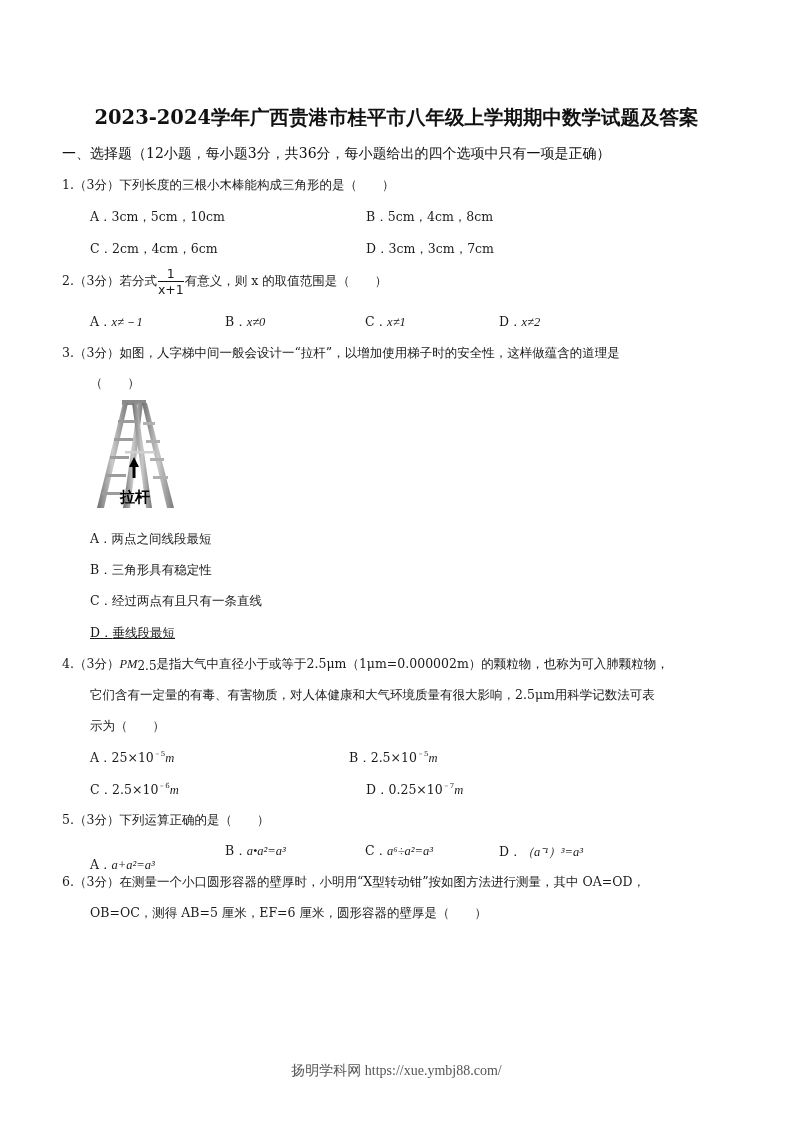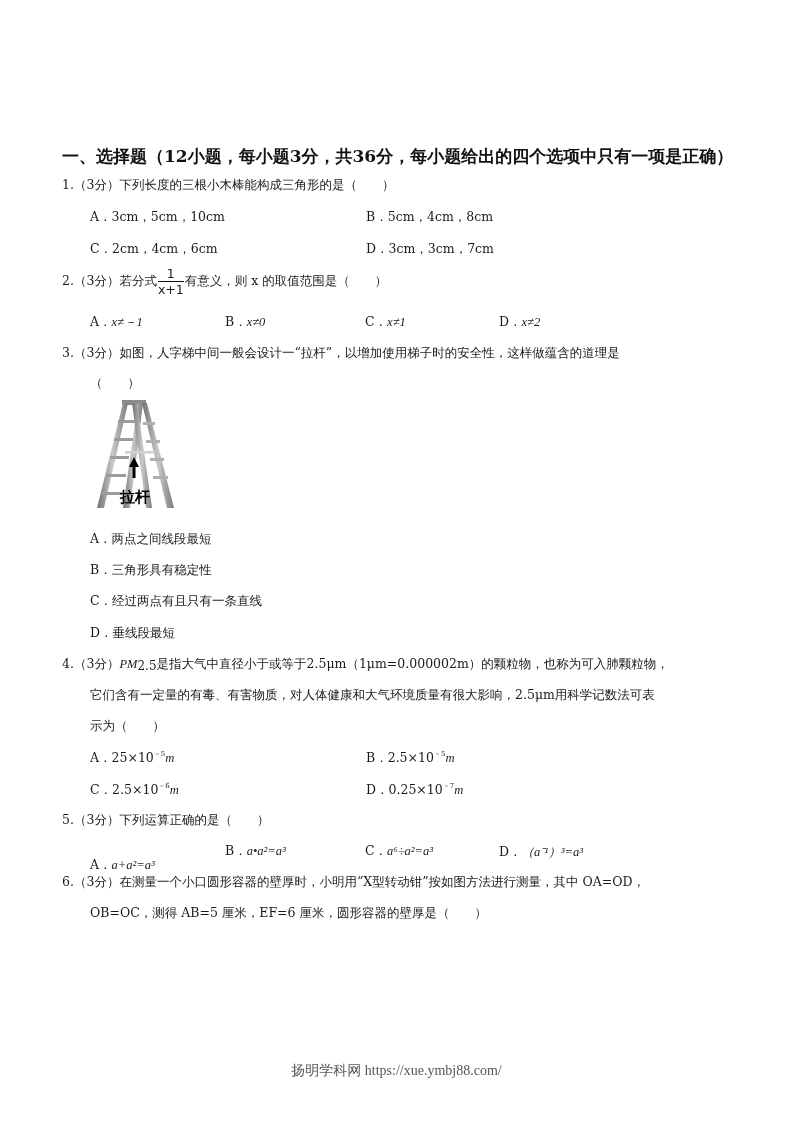--- a/index.html
+++ b/index.html
@@ -7,21 +7,21 @@
       width: 793px; height: 1122px; position: relative; overflow: hidden;
       font-family: "DejaVu Serif", "Liberation Serif", serif;
       color: #1a1a1a;
     }
     .page { position: absolute; left: 0; top: 0; width: 793px; height: 1122px; }
     .title {
       position: absolute; left: 0; width: 793px; top: 104px; text-align: center;
       font-size: 19.5px; font-weight: bold; letter-spacing: 0px; color: #111;
     }
     .section {
-      position: absolute; left: 62px; top: 145px; font-size: 17px; font-weight: bold; color: #111;
+      position: absolute; left: 62px; top: 145px; font-size: 14px; font-weight: normal; color: #111;
     }
     .line { position: absolute; font-size: 12.5px; white-space: nowrap; color: #1a1a1a; }
     .opt { position: absolute; font-size: 12.5px; white-space: nowrap; color: #1a1a1a; }
     i.m { font-style: italic; font-family: "Liberation Serif", serif; }
     sup { font-size: 7px; vertical-align: 6px; }
     sub { font-size: 12px; vertical-align: -2px; }
     .frac {
       display: inline-block; vertical-align: middle; text-align: center;
       font-family: "DejaVu Sans", sans-serif; font-size: 12.5px; margin: 0 1px;
     }
@@ -31,20 +31,21 @@
     .footer {
       position: absolute; left: 0; width: 793px; top: 1062px; text-align: center;
       font-family: Liberation Serif, serif; font-size: 14px; color: #555;
     }
   </style>
 </head>
 <body>
 
 <div class="page">
 
+  <div class="title">2023-2024学年广西贵港市桂平市八年级上学期期中数学试题及答案</div>
   <div class="section">一、选择题（12小题，每小题3分，共36分，每小题给出的四个选项中只有一项是正确）</div>
 
   <div class="line" style="left:62px; top:177px;">
     <span>1.</span><span>（3分）</span><span>下列长度的三根小木棒能构成三角形的是（　　）</span>
   </div>
   <div class="opt" style="left:90px; top:209px;">
     <span>A．</span><span>3cm，5cm，10cm</span>
   </div>
   <div class="opt" style="left:366px; top:209px;">
     <span>B．</span><span>5cm，4cm，8cm</span>
@@ -117,34 +118,34 @@
 
   <div class="opt" style="left:90px; top:531px;">
     <span>A．</span><span>两点之间线段最短</span>
   </div>
   <div class="opt" style="left:90px; top:562px;">
     <span>B．</span><span>三角形具有稳定性</span>
   </div>
   <div class="opt" style="left:90px; top:593px;">
     <span>C．</span><span>经过两点有且只有一条直线</span>
   </div>
-  <div class="opt" style="left:90px; top:625px;">
+  <div class="opt" style="left:90px; top:625px;text-decoration:underline;">
     <span>D．</span><span>垂线段最短</span>
   </div>
 
   <div class="line" style="left:62px; top:656px;">
     <span>4.</span><span>（3分）</span><i class="m">PM</i><sub>2.5</sub><span>是指大气中直径小于或等于2.5μm（1μm=0.000002m）的颗粒物，也称为可入肺颗粒物，</span>
   </div>
   <div class="line" style="left:90px; top:687px;">它们含有一定量的有毒、有害物质，对人体健康和大气环境质量有很大影响，2.5μm用科学记数法可表</div>
   <div class="line" style="left:90px; top:718px;">示为（　　）</div>
 
   <div class="opt" style="left:90px; top:749px;">
     <span>A．</span><span>25×10</span><sup>－5</sup><i class="m">m</i>
   </div>
-  <div class="opt" style="left:366px; top:749px;">
+  <div class="opt" style="left:349px; top:749px;">
     <span>B．</span><span>2.5×10</span><sup>－5</sup><i class="m">m</i>
   </div>
   <div class="opt" style="left:90px; top:781px;text-align:right;">
     <span>C．</span><span>2.5×10</span><sup>－6</sup><i class="m">m</i>
   </div>
   <div class="opt" style="left:366px; top:781px;">
     <span>D．</span><span>0.25×10</span><sup>－7</sup><i class="m">m</i>
   </div>
 
   <div class="line" style="left:62px; top:812px;">

